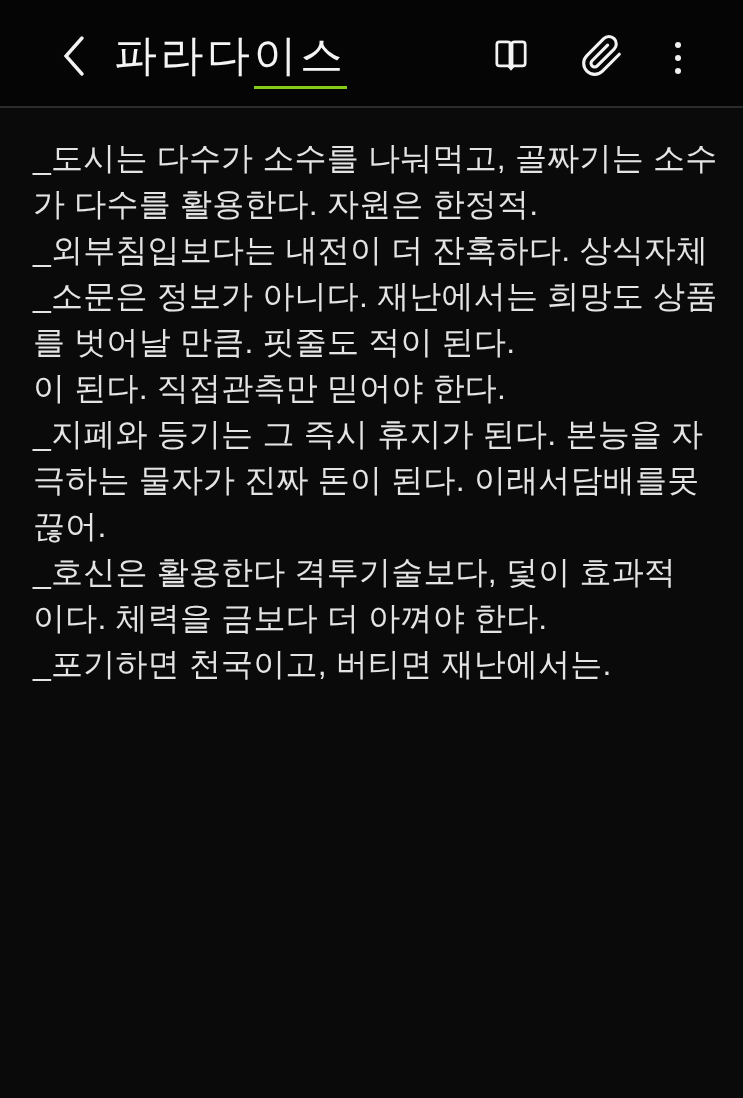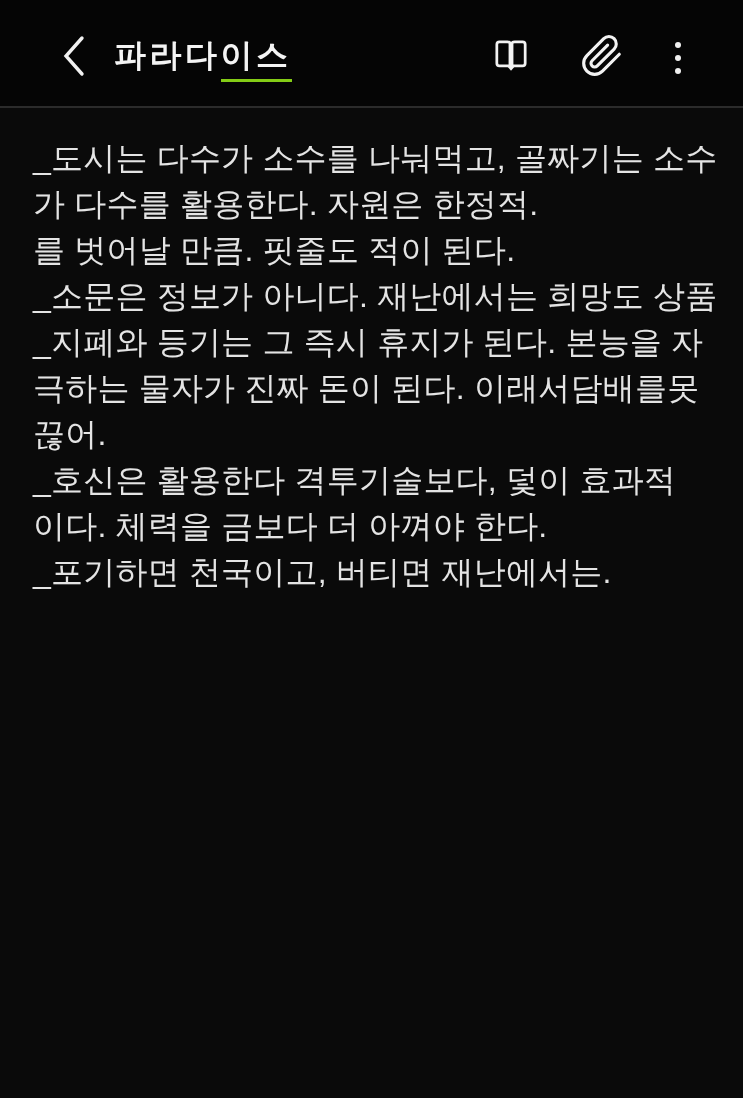--- a/index.html
+++ b/index.html
@@ -25,22 +25,22 @@
     width: 44px; height: 48px;
     display: flex; align-items: center; justify-content: flex-start;
     cursor: pointer;
     flex: 0 0 auto;
   }
   .title-field {
     margin-left: 12px;
     display: flex;
     align-items: baseline;
     color: #f4f4f4;
-    font-size: 32px;
-    font-weight: 700;
+    font-size: 43px;
+    font-weight: 400;
     letter-spacing: 3.5px;
     white-space: pre;
   }
   .title-composing {
     border-bottom: 3px solid #84cc16;
     padding-bottom: 1px;
   }
   .appbar-spacer { flex: 1 1 auto; }
   .icon-btn {
     display: flex; align-items: center; justify-content: center;
@@ -123,22 +123,24 @@
           <i></i>
           <i></i>
       </span>
     </div>
 
   </div>
 
   <div class="note-editor">
     <div class="text-line">_도시는 다수가 소수를 나눠먹고, 골짜기는 소수</div>
     <div class="text-line">가 다수를 활용한다. 자원은 한정적.</div>
+    <div class="text-line">_외부침입보다는 내전이 더 잔혹하다. 상식자체</div>
+    <div class="text-line">_소문은 정보가 아니다. 재난에서는 희망도 상품</div>
     <div class="text-line">를 벗어날 만큼. 핏줄도 적이 된다.</div>
-    <div class="text-line">_소문은 정보가 아니다. 재난에서는 희망도 상품</div>
+    <div class="text-line">이 된다. 직접관측만 믿어야 한다.</div>
     <div class="text-line">_지폐와 등기는 그 즉시 휴지가 된다. 본능을 자</div>
     <div class="text-line">극하는 물자가 진짜 돈이 된다. 이래서담배를못</div>
     <div class="text-line">끊어.</div>
     <div class="text-line">_호신은 활용한다 격투기술보다, 덫이 효과적</div>
     <div class="text-line">이다. 체력을 금보다 더 아껴야 한다.</div>
     <div class="text-line">_포기하면 천국이고, 버티면 재난에서는.</div>
   </div>
 
 </div>
 

